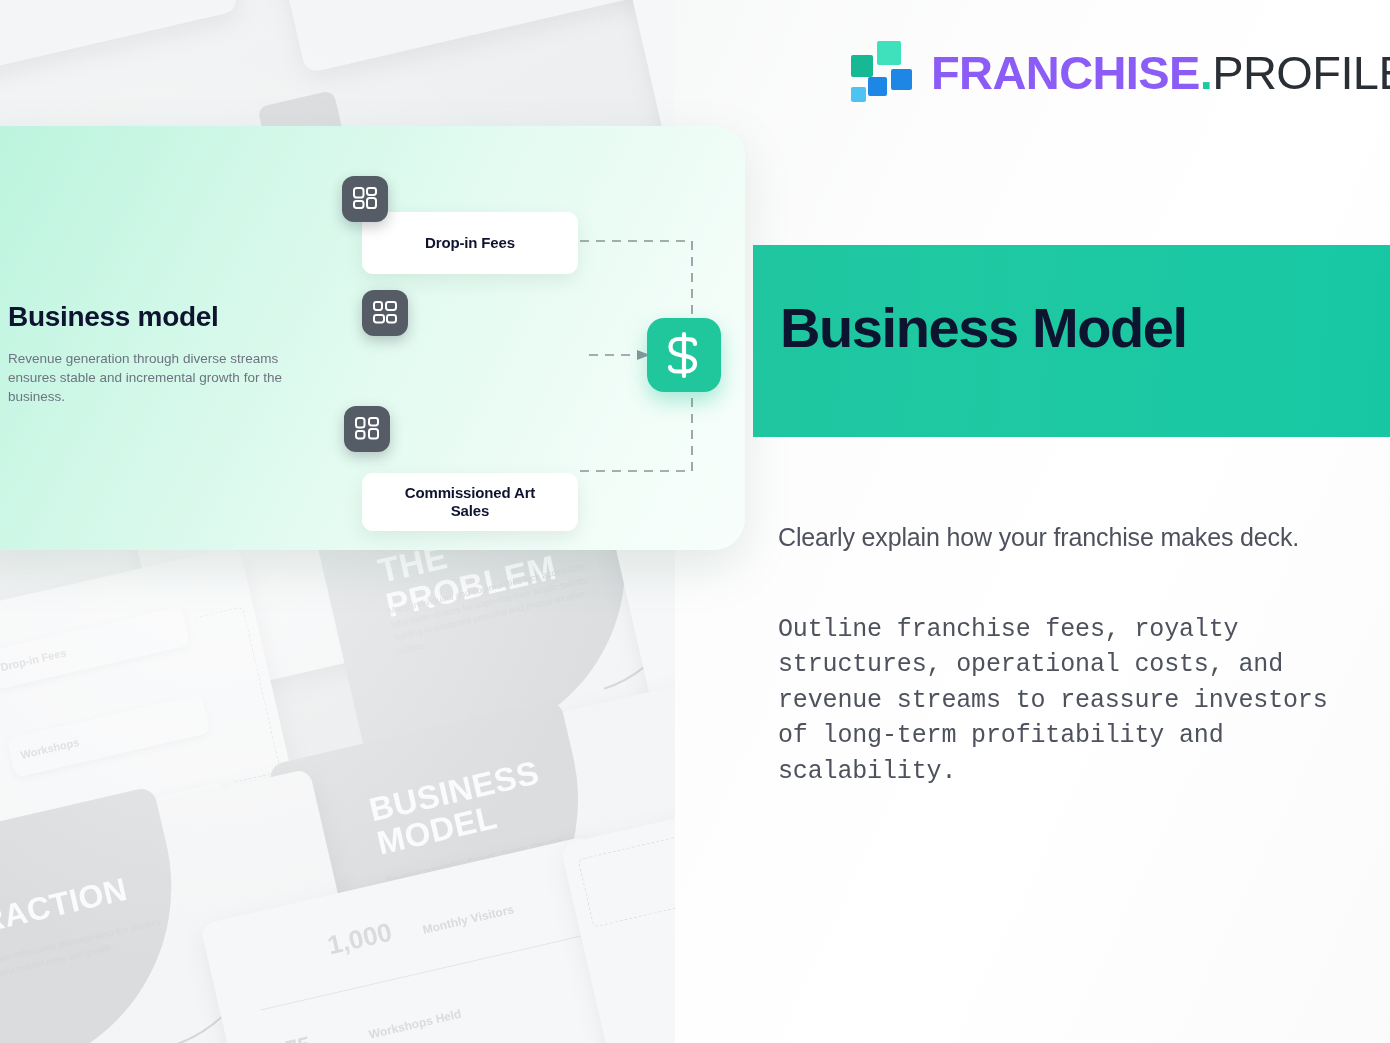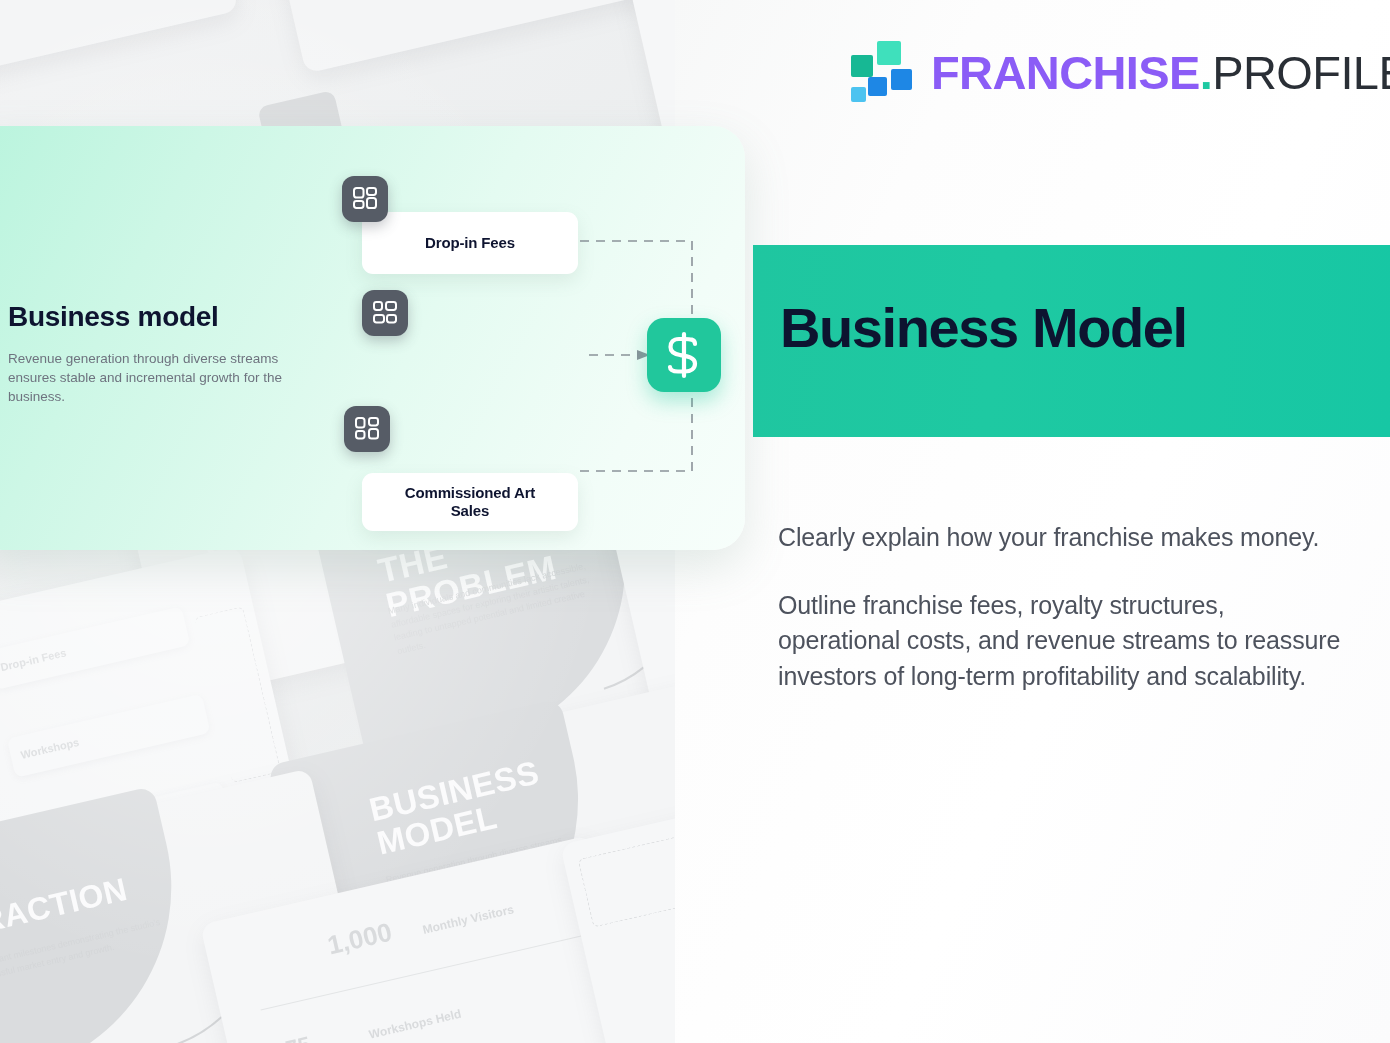--- a/index.html
+++ b/index.html
@@ -116,21 +116,21 @@
   .band h1 {
     position:absolute; left:27px; top:50px;
     font-size:56px; font-weight:700; color:#0d1430; letter-spacing:-1.4px;
   }
 
   
   .copy { position:absolute; left:778px; top:520px; width:572px; }
   .copy p {
     font-size:25px; line-height:1.42; color:#4d525d; letter-spacing:-.15px;
   }
-  .copy p + p { margin-top:32px; }
+  .copy p + p { margin-top:56px;font-family:Liberation Mono, monospace; }
 </style>
 </head>
 <body>
 
 <div id="stage">
 
   <div class="right-bg"></div>
 
   <div class="bg-panel">
 
@@ -298,17 +298,17 @@
       </div>
 
     </div>
   </div>
 
   <div class="band">
     <h1>Business Model</h1>
   </div>
 
   <div class="copy">
-    <p>Clearly explain how your franchise makes money.</p>
+    <p>Clearly explain how your franchise makes deck.</p>
     <p>Outline franchise fees, royalty structures, operational costs, and revenue streams to reassure investors of long-term profitability and scalability.</p>
   </div>
 
 </div>
 
 </body></html>

